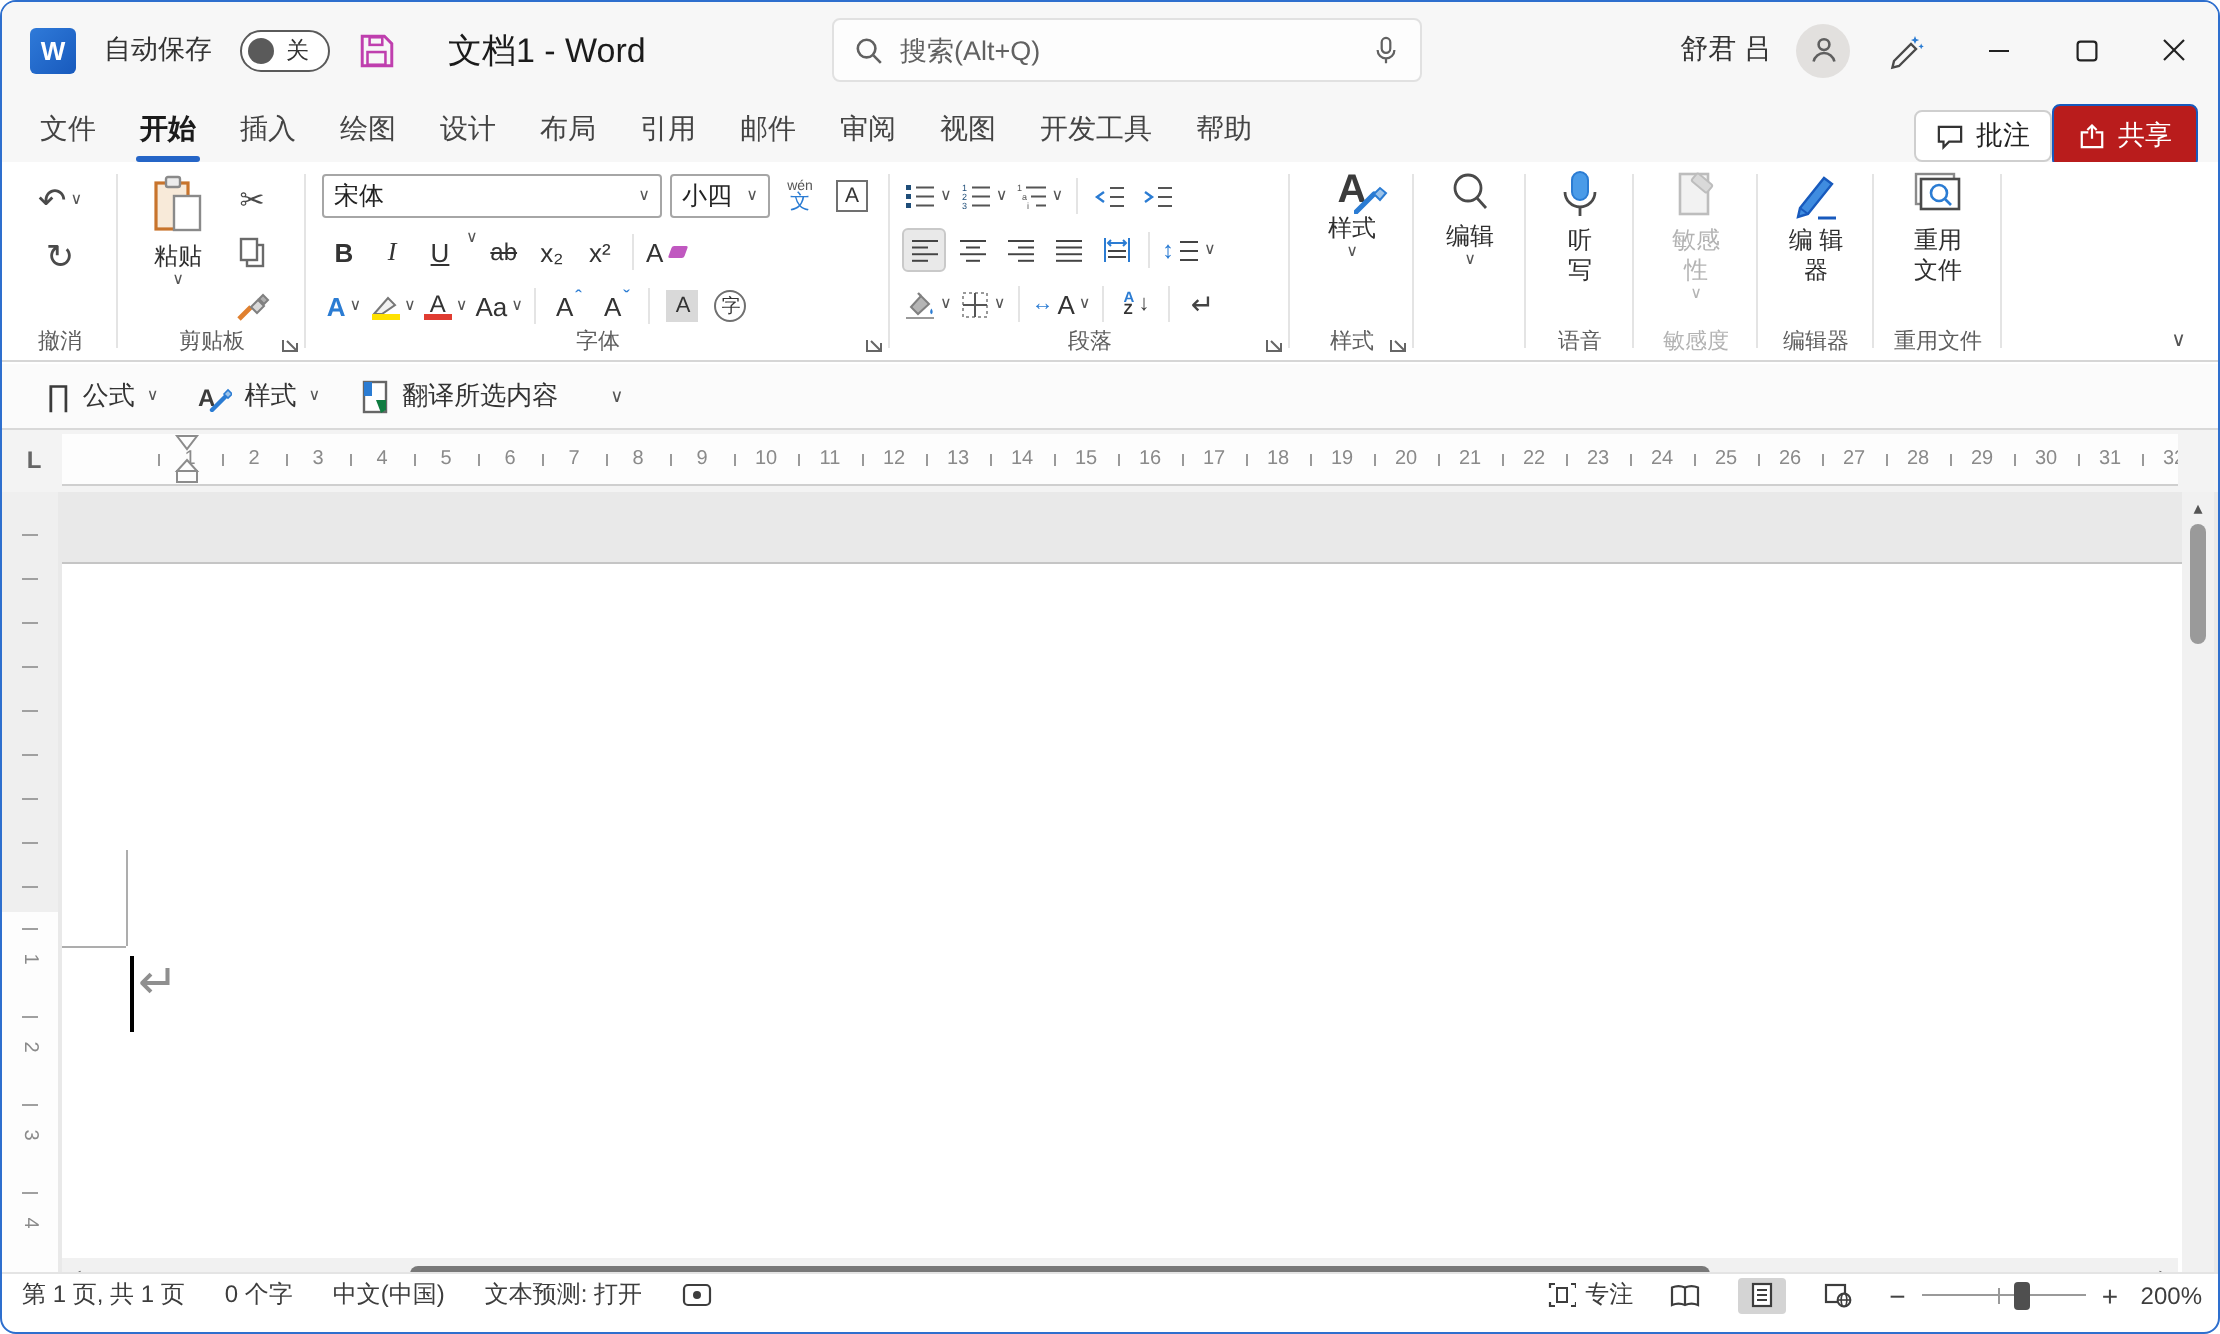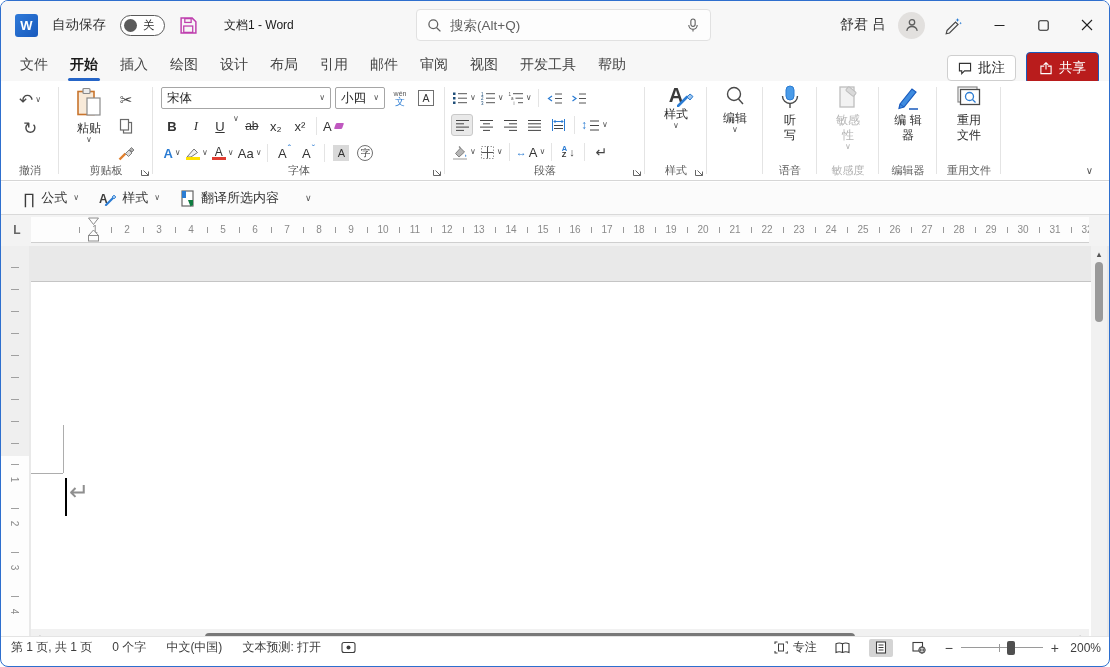--- a/index.html
+++ b/index.html
@@ -11,21 +11,21 @@
   .titlebar { position:absolute; top:0; left:0; right:0; height:48px; background:#f7f7f7;
               display:flex; align-items:center; }
   .tb-left { display:flex; align-items:center; gap:14px; padding-left:14px; }
   .word-logo { width:23px; height:23px; border-radius:3px; background:linear-gradient(135deg,#2f7ad9,#185abd);
                color:#fff; font-weight:bold; font-size:13px; display:flex; align-items:center; justify-content:center; }
   .autosave { font-size:13.5px; color:#333; }
   .toggle { width:45px; height:21px; border:1px solid #5a5a5a; border-radius:11px; display:flex;
             align-items:center; padding:0 6px 0 3px; gap:6px; background:#fff; cursor:pointer; }
   .toggle .knob { width:13px; height:13px; border-radius:50%; background:#5a5a5a; }
   .toggle .state { font-size:11.5px; color:#333; }
-  .doc-title { font-size:12px; color:#1b1b1b; margin-left:12px; }
+  .doc-title { font-size:17px; color:#1b1b1b; margin-left:12px; }
   .searchbox { position:absolute; left:415px; top:8px; width:295px; height:32px; background:#fdfdfd;
                border:1px solid #e1e1e1; border-radius:4px; display:flex; align-items:center; padding:0 10px; gap:8px; }
   .searchbox input { flex:1; border:none; outline:none; background:transparent; font-size:13.5px; color:#444;
                      font-family:"Liberation Sans",sans-serif; }
   .searchbox input::placeholder { color:#616161; opacity:1; }
   .tb-right { position:absolute; right:0; top:0; height:48px; display:flex; align-items:center; }
   .username { font-size:14px; color:#333; margin-right:12px; }
   .avatar { width:27px; height:27px; border-radius:50%; background:#e2e0de; display:flex;
             align-items:center; justify-content:center; margin-right:18px; cursor:pointer; }
   .fbpen { margin-right:14px; cursor:pointer; }
@@ -34,21 +34,21 @@
 
   
   .tabrow { position:absolute; top:48px; left:0; right:0; height:32px; background:#f7f7f7;
             display:flex; align-items:center; padding-left:8px; }
   .tabs { display:flex; height:100%; }
   .tab { position:relative; border:none; background:transparent; padding:0 11px; font-size:14px; color:#444;
          cursor:pointer; font-family:"Liberation Sans",sans-serif; }
   .tab.active { color:#1b1b1b; font-weight:bold; }
   .tab.active::after { content:""; position:absolute; left:9px; right:9px; bottom:0; height:3px;
                        border-radius:2px; background:#2565c7; }
-  .tab-actions { position:absolute; right:10px; top:51px; display:flex; gap:10px; align-items:center; }
+  .tab-actions { position:absolute; right:10px; top:51px; display:flex; gap:0; align-items:center; }
   .btn-comments { display:flex; align-items:center; gap:6px; height:26px; padding:0 10px; background:#fff;
                   border:1px solid #cfcfcf; border-radius:4px; font-size:13.5px; color:#222; cursor:pointer; }
   .btn-share { display:flex; align-items:center; gap:6px; height:32px; padding:0 12px; background:#b91c1c;
                border:1px solid #185abd; border-radius:4px; font-size:13.5px; color:#fff; cursor:pointer; }
 
   
   .ribbon { position:absolute; top:80px; left:0; right:0; height:100px; background:#fff;
             border-bottom:1px solid #d6d6d6; display:flex; }
   .group { position:relative; height:100%; padding:4px 2px 16px; flex:none; }
   .group::after { content:""; position:absolute; right:0; top:6px; bottom:6px; width:1px; background:#e4e4e4; }

